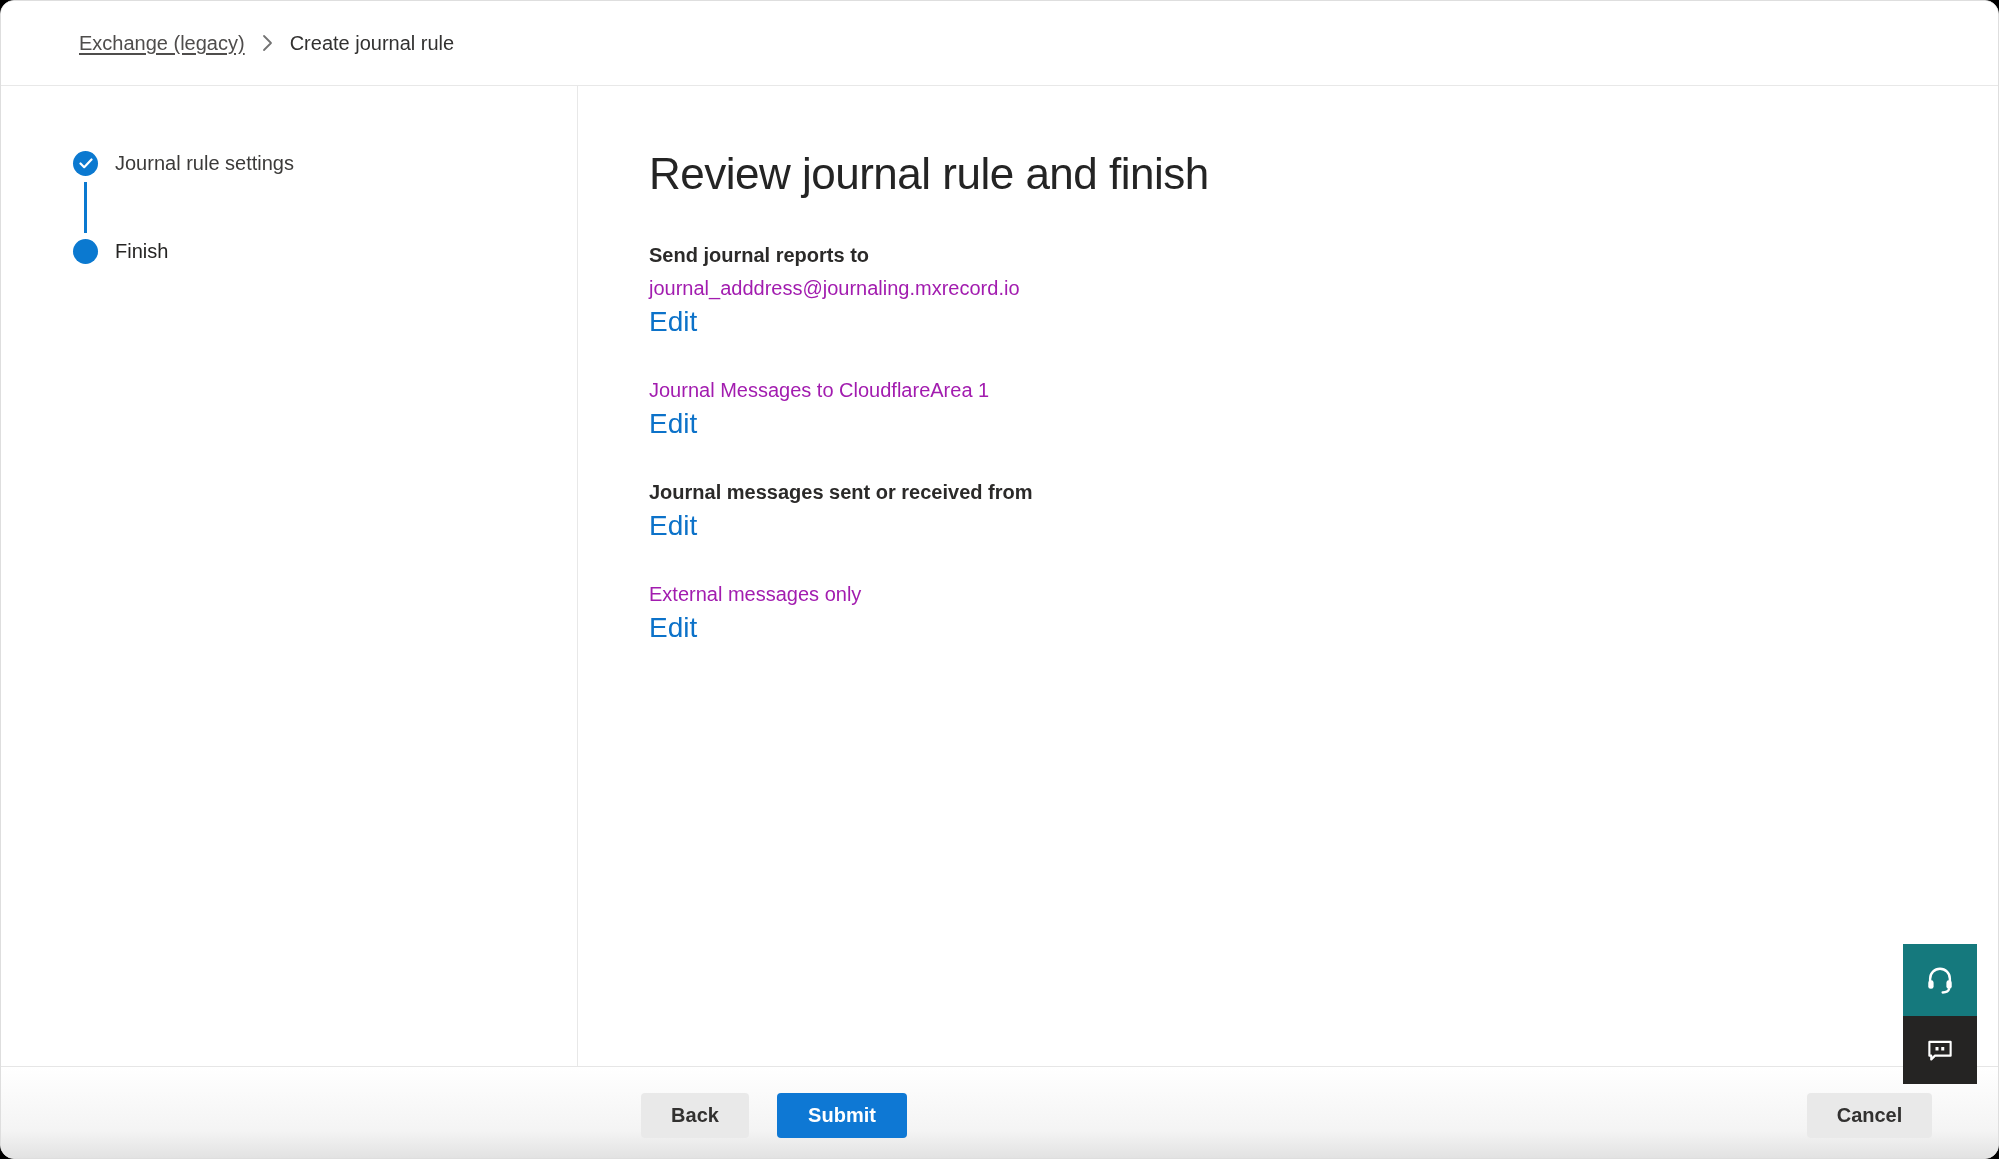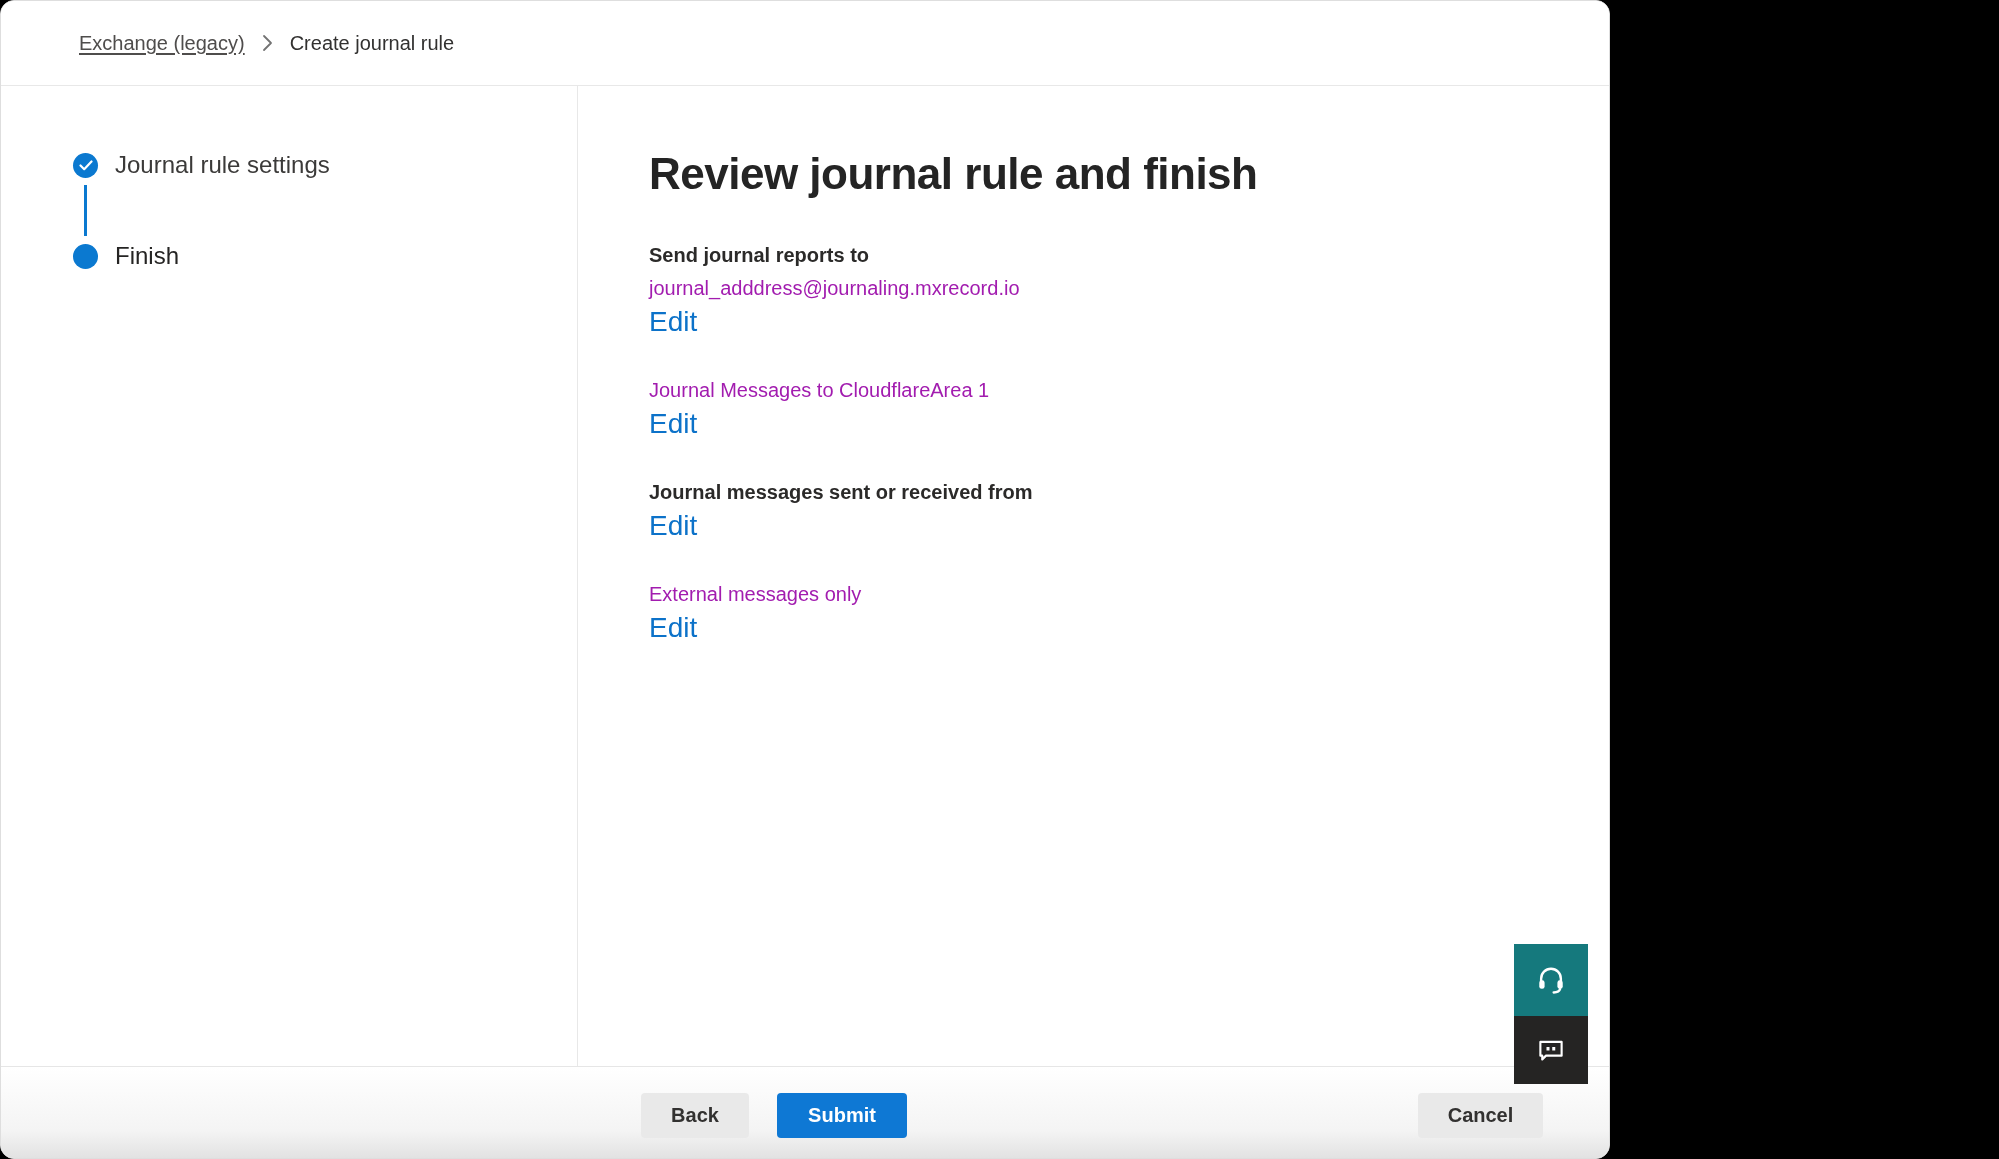--- a/index.html
+++ b/index.html
@@ -3,21 +3,21 @@
 <meta charset="utf-8">
 <style>
   html, body {
     margin: 0;
     padding: 0;
     background: #000;
     font-family: "Liberation Sans", sans-serif;
   }
   .window {
     position: relative;
-    width: 1610px;
+    width: 1999px;
     height: 1159px;
     box-sizing: border-box;
     background: #fff;
     border: 1px solid #dedede;
     border-radius: 14px;
     overflow: hidden;
   }
 
   
   .topbar {
@@ -57,33 +57,33 @@
     border-radius: 50%;
     background: #0b79d0;
     display: flex; align-items: center; justify-content: center;
     flex-shrink: 0;
   }
   .step-connector {
     width: 3px; height: 51px;
     background: #0b79d0;
     margin: 6px 0 6px 11px;
   }
-  .step-label { font-size: 24px; color: #3b3a39; }
+  .step-label { font-size: 20px; color: #3b3a39; }
   .step-label.current { font-weight: 400; color: #252423; }
 
   .review-panel {
     flex: 1;
     box-sizing: border-box;
     padding: 63px 40px 0 71px;
     background: #fff;
   }
   .page-title {
     margin: 0 0 40px 0;
     font-size: 44px;
-    font-weight: 700;
+    font-weight: 400;
     color: #242424;
     letter-spacing: -0.5px;
   }
   .review-section { margin-bottom: 36px; }
   .section-label {
     font-size: 20px;
     font-weight: 700;
     color: #2b2a29;
     line-height: 33px;
   }

